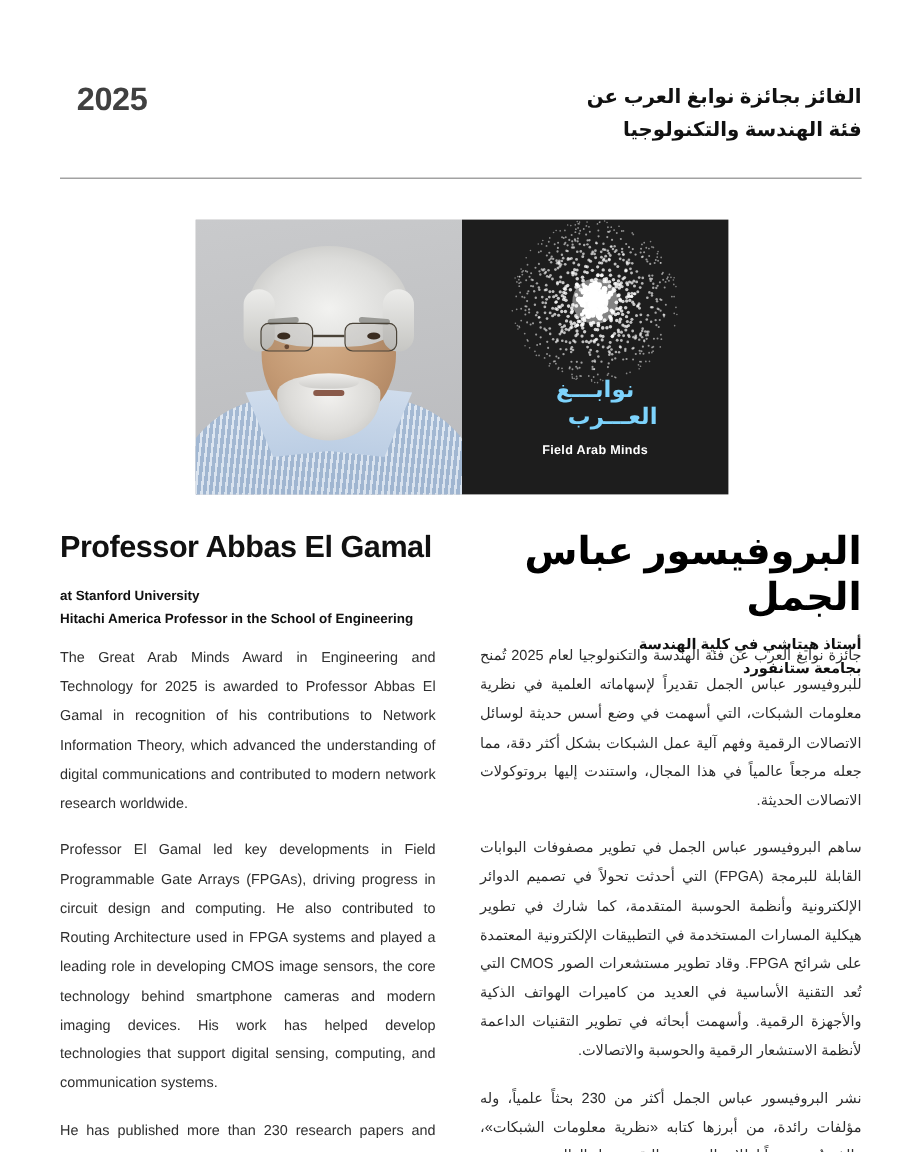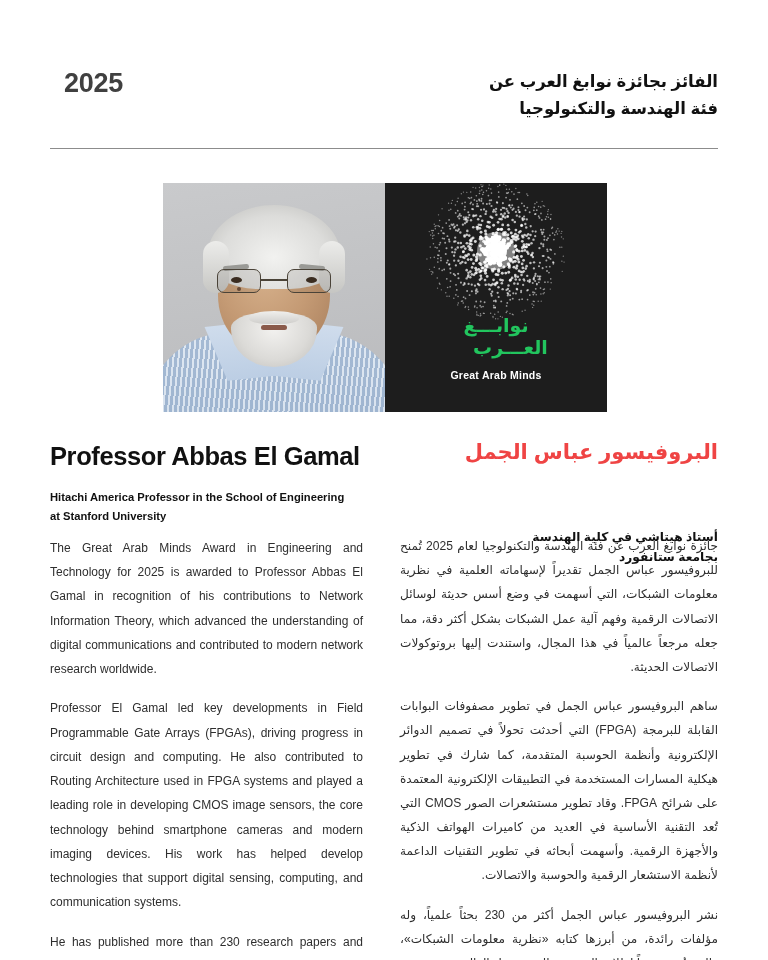--- a/index.html
+++ b/index.html
@@ -239,21 +239,21 @@
     top: 68px;
     transform: translate(-50%, -50%);
     width: 148px;
     height: 148px;
   }
   .logo-ar {
     position: absolute;
     left: 0; right: 0;
     top: 132px;
     text-align: center;
-    color: #22c55e;
+    color: #7dd3fc;
     direction: rtl;
     font-weight: bold;
   }
   .logo-ar .l1 { font-size: 19px; letter-spacing: 2.4px; line-height: 1.18; }
   .logo-ar .l2 { font-size: 19px; letter-spacing: 2.4px; line-height: 1.18; padding-left: 29px; }
   .logo-en {
     position: absolute;
     left: 0; right: 0;
     top: 186px;
     text-align: center;
@@ -284,25 +284,25 @@
     line-height: 1.68;
     color: #111111;
   }
   .subtitle-en div { white-space: nowrap; }
 
   .title-ar {
     position: absolute;
     top: 440px;
     right: 50px;
     width: 330px;
-    font-size: 21px;
+    font-size: 32px;
     font-weight: bold;
     text-align: right;
     direction: rtl;
-    color: #ef4444;
+    color: #000000;
   }
   .subtitle-ar {
     position: absolute;
     top: 488px;
     right: 50px;
     width: 330px;
     font-size: 12.2px;
     font-weight: bold;
     line-height: 1.62;
     text-align: right;
@@ -1191,29 +1191,29 @@
             <circle cx="93.90" cy="116.48" r="1.04" opacity="0.62"></circle>
             <circle cx="46.59" cy="69.41" r="1.40" opacity="0.78"></circle>
             <circle cx="74" cy="74" r="11" opacity="0.97"></circle>
             <circle cx="74" cy="74" r="19" opacity="0.45"></circle>
           </g>
       </svg>
       <div class="logo-ar">
         <div class="l1">نوابـــغ</div>
         <div class="l2">العـــرب</div>
       </div>
-      <div class="logo-en">Great Arab Minds</div>
+      <div class="logo-en">Field Arab Minds</div>
     </div>
 
   </div>
 
   <div class="title-en">Professor Abbas El Gamal</div>
   <div class="subtitle-en">
+    <div>at Stanford University</div>
     <div>Hitachi America Professor in the School of Engineering</div>
-    <div>at Stanford University</div>
   </div>
 
   <div class="title-ar">البروفيسور عباس الجمل</div>
   <div class="subtitle-ar">
     <div>أستاذ هيتاشي في كلية الهندسة</div>
     <div>بجامعة ستانفورد</div>
   </div>
 
   <div class="col-en">
     <p>The Great Arab Minds Award in Engineering and Technology for 2025 is awarded to Professor Abbas El Gamal in recognition of his contributions to Network Information Theory, which advanced the understanding of digital communications and contributed to modern network research worldwide.</p>

